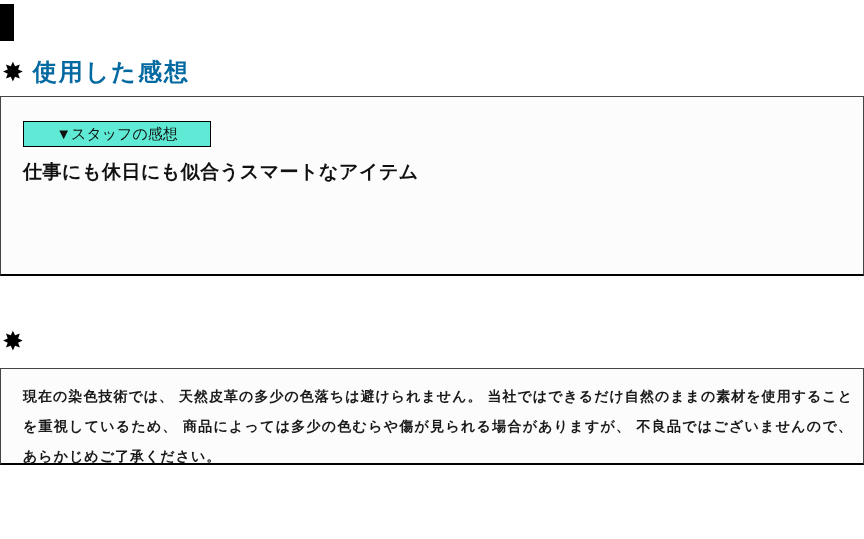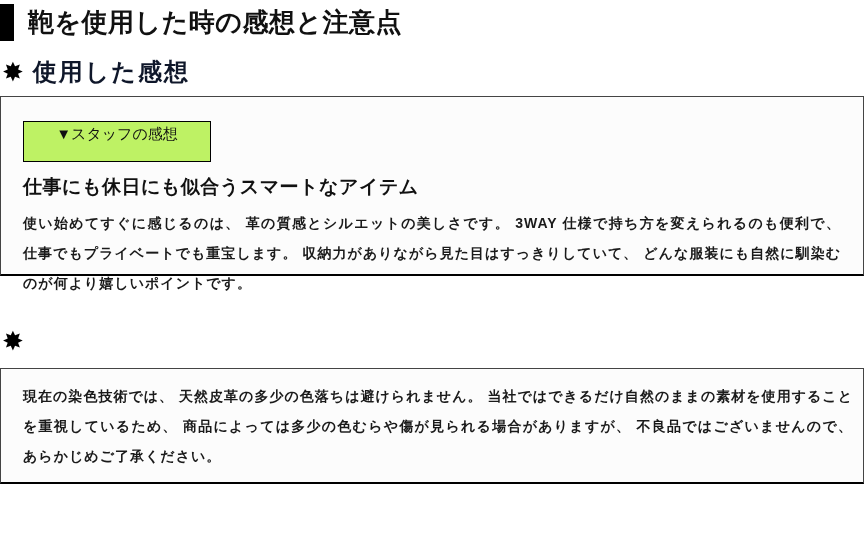--- a/index.html
+++ b/index.html
@@ -22,35 +22,35 @@
     color:#111111;
   }
   
   .section-heading { display:flex; align-items:center; margin-left:2px; }
   .section-heading.first { margin-top:16px; }
   .section-heading.second { margin-top:50px; }
   .star-glyph { font-size:26px; line-height:30px; margin-right:9px; color:#000000; }
   .section-heading-text {
     font-family:"Liberation Serif", serif;
     font-weight:bold; font-size:24px; line-height:30px;
-    letter-spacing:2px; color:#0f172a;
+    letter-spacing:2px; color:#0369a1;
   }
   
   .content-box {
     border:1px solid #444444;
     border-bottom:2px solid #000000;
     background:#fcfcfc;
     width:864px;
   }
   .box-impressions { margin-top:9px; height:180px; padding:24px 22px 0 22px; }
-  .box-cautions   { margin-top:12px; height:116px; padding:12px 10px 0 22px; }
+  .box-cautions   { margin-top:12px; height:97px; padding:12px 10px 0 22px; }
   
   .staff-label {
-    display:block; width:188px; height:41px;
-    border:1px solid #000000; background:#bef264;
+    display:block; width:188px; height:26px;
+    border:1px solid #000000; background:#5eead4;
     text-align:center; line-height:24px;
     font-family:"Liberation Serif", serif;
     font-size:15px; color:#111111;
   }
   .headline {
     margin-top:12px;
     font-size:19px; font-weight:bold;
     letter-spacing:0.5px; color:#111111;
   }
   .body-text {
@@ -61,32 +61,30 @@
   }
   .box-cautions .body-text { margin-top:0; }
 </style>
 </head>
 <body>
 
 <div class="page">
 
   <div class="title-row">
     <div class="title-bar"></div>
-    <h1 class="title-text">鞄を使用した時の感想と注意点</h1>
   </div>
 
   <div class="section-heading first">
     <span class="star-glyph">✸</span>
     <h2 class="section-heading-text">使用した感想</h2>
   </div>
 
   <div class="content-box box-impressions">
     <div class="staff-label">▼スタッフの感想</div>
     <div class="headline">仕事にも休日にも似合うスマートなアイテム</div>
-    <p class="body-text">使い始めてすぐに感じるのは、 革の質感とシルエットの美しさです。 3WAY 仕様で持ち方を変えられるのも便利で、 仕事でもプライベートでも重宝します。 収納力がありながら見た目はすっきりしていて、 どんな服装にも自然に馴染むのが何より嬉しいポイントです。</p>
   </div>
 
   <div class="section-heading second">
     <span class="star-glyph">✸</span>
   </div>
 
   <div class="content-box box-cautions">
     <p class="body-text">現在の染色技術では、 天然皮革の多少の色落ちは避けられません。 当社ではできるだけ自然のままの素材を使用することを重視しているため、 商品によっては多少の色むらや傷が見られる場合がありますが、 不良品ではございませんので、 あらかじめご了承ください。</p>
   </div>
 

